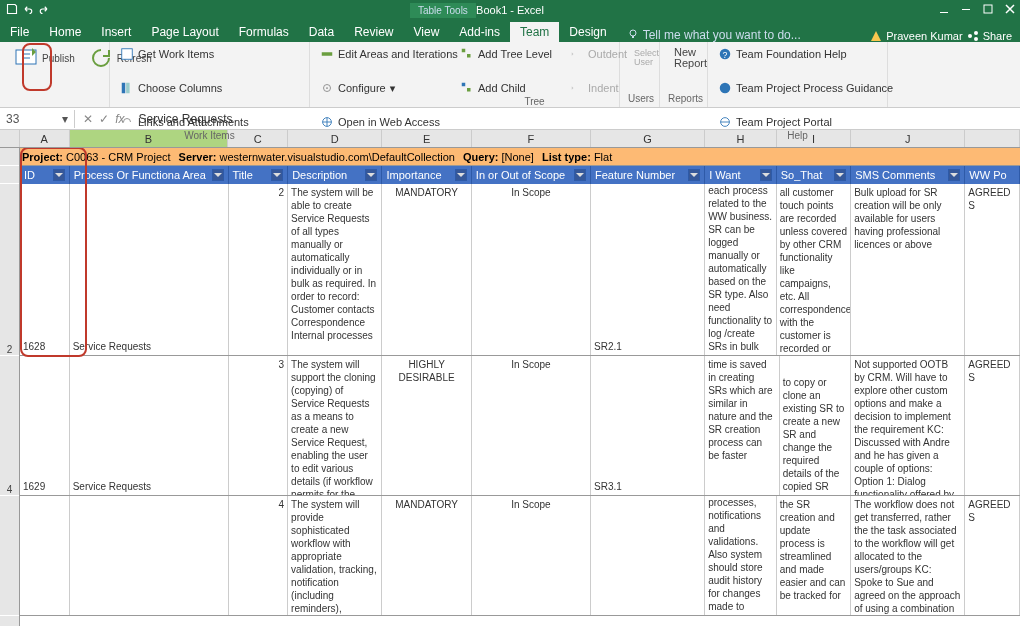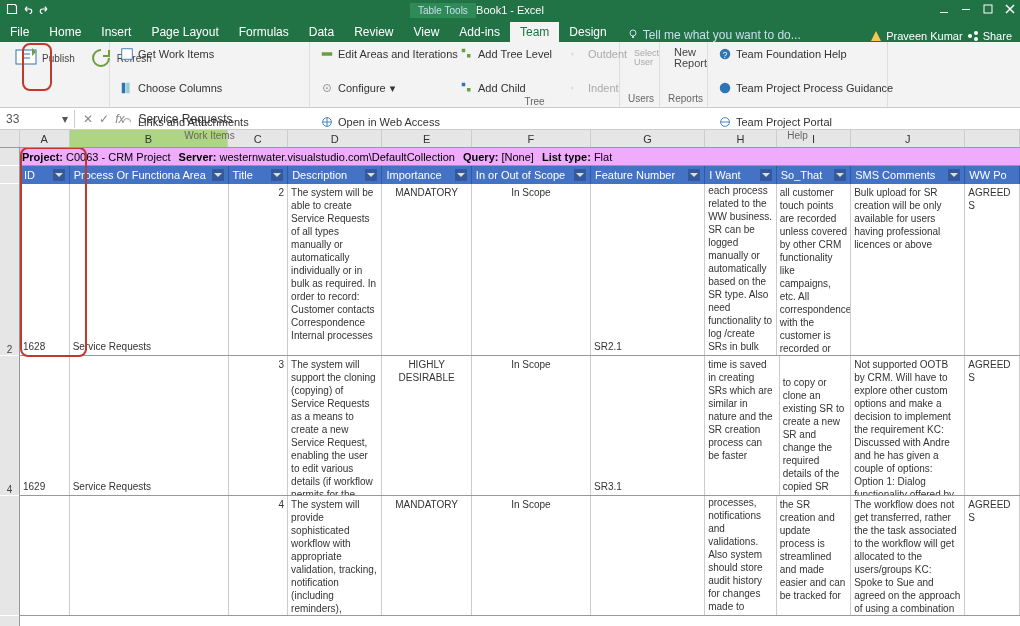--- a/index.html
+++ b/index.html
@@ -48,21 +48,21 @@
 .colh { border-right: 1px solid #ccc; text-align: center; font-size: 11px; color: #333; line-height: 18px; background: #e6e6e6; }
 .colh.sel { background: #aed581; }
 
 
 .gridwrap { display: flex; height: calc(100% - 148px); position: relative; }
 .rowheaders { width: 20px; background: #e6e6e6; border-right: 1px solid #999; font-size: 10px; color: #444; }
 .rowh { border-bottom: 1px solid #fff; text-align: center; }
 .grid { flex: 1; overflow: hidden; }
 
 
-.infoband { height: 18px; background: #f0abfc; border-bottom: 1px solid #999; display: flex; align-items: center; font-size: 11px; padding-left: 2px; gap: 8px; }
+.infoband { height: 18px; background: #fdba74; border-bottom: 1px solid #999; display: flex; align-items: center; font-size: 11px; padding-left: 2px; gap: 8px; }
 .infoband b { font-weight: 600; }
 
 
 .theadrow { height: 18px; background: #4472c4; display: flex; color: #fff; font-size: 11px; }
 .th { border-right: 1px solid #2e5aa8; padding: 2px 4px; display: flex; justify-content: space-between; align-items: center; overflow: hidden; white-space: nowrap; }
 .th .filt { width: 12px; height: 12px; background: #365899; border: 1px solid #2e5aa8; display: flex; align-items: center; justify-content: center; flex-shrink: 0; margin-left: 2px; }
 .th .filt svg { width: 8px; height: 8px; fill: #ddd; }
 
 
 .datarow { display: flex; border-bottom: 1px solid #999; font-size: 10px; color: #333; }

